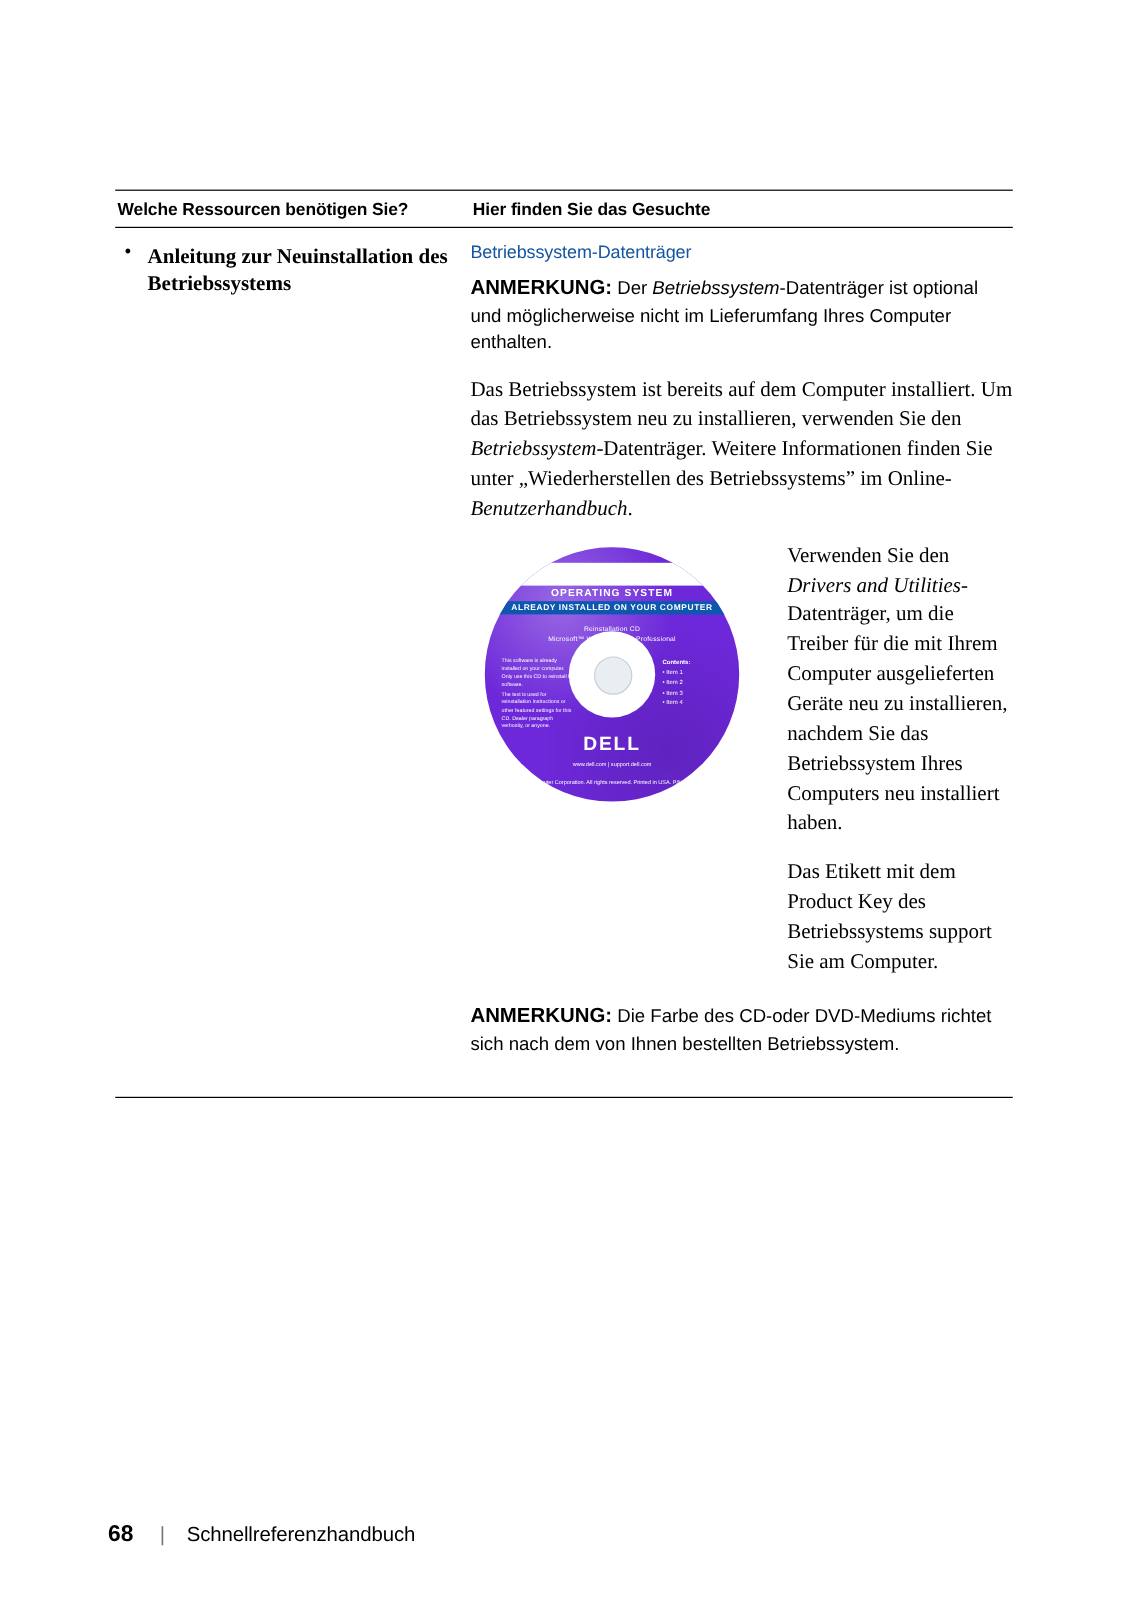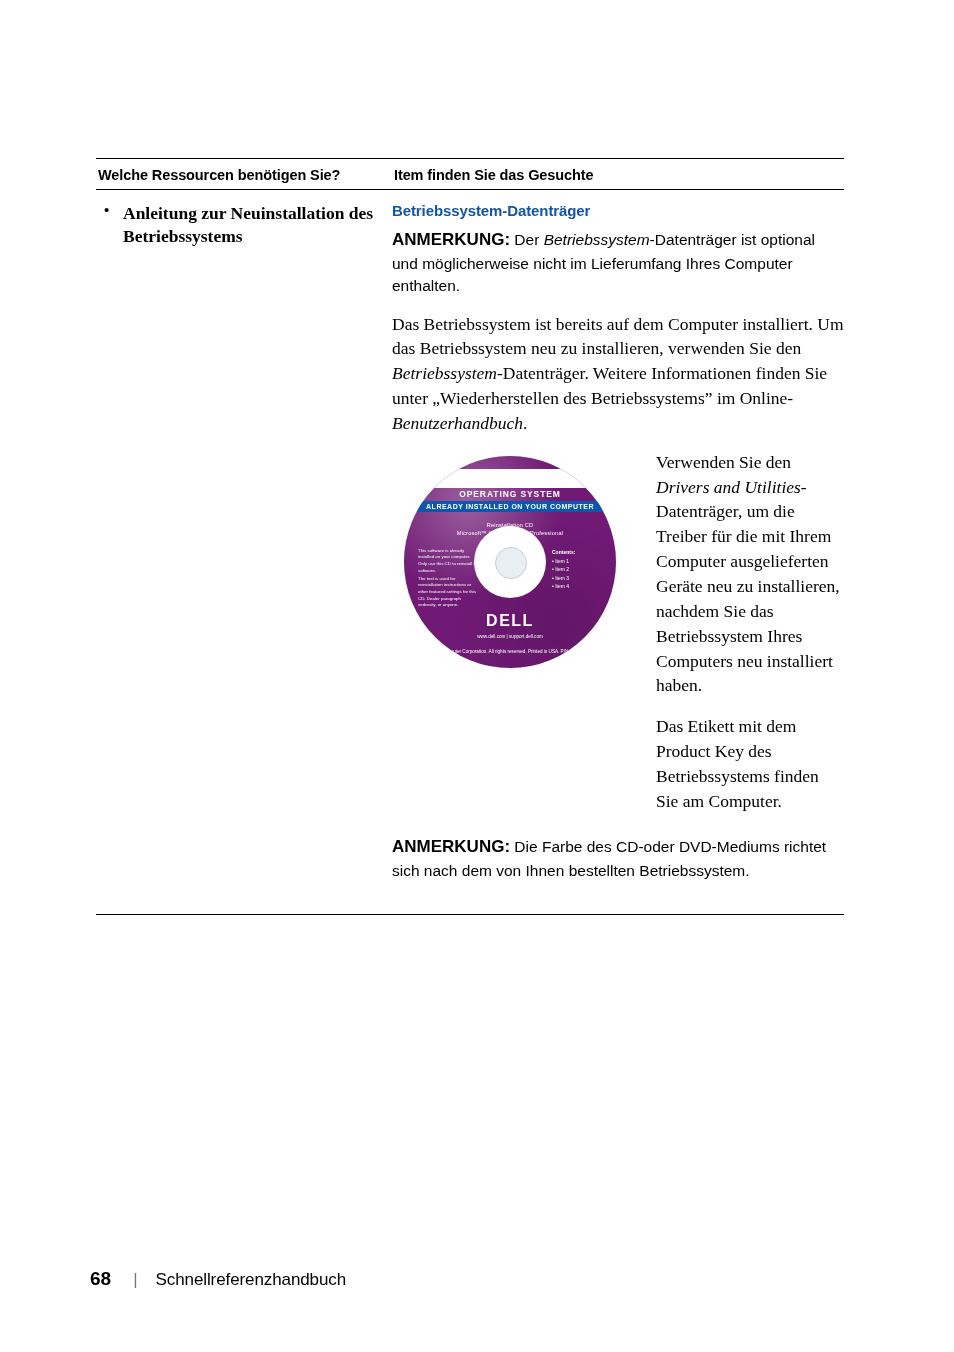--- a/index.html
+++ b/index.html
@@ -90,21 +90,21 @@
     content: "\2022";
     position: absolute;
     left: 8px;
     top: -1px;
     font-size: 15px;
   }
 
   
   .subhead {
     font-family: "Liberation Sans", sans-serif;
-    font-weight: bold;
+    font-weight: normal;
     font-size: 15px;
     color: #1455a0;
     margin: 0 0 9px 0;
     letter-spacing: -0.1px;
   }
   .note {
     font-family: "Liberation Sans", sans-serif;
     font-size: 15.5px;
     line-height: 1.45;
     margin: 0 0 14px 0;
@@ -160,21 +160,21 @@
   .cd {
     position: relative;
     width: 212px;
     height: 212px;
     margin-left: 12px;
   }
   .cd-disc {
     position: absolute;
     inset: 0;
     border-radius: 50%;
-    background: #701a75;
+    background: #6d28d9;
     overflow: hidden;
   }
   .cd-gloss {
     position: absolute;
     left: 0; top: 0;
     width: 100%; height: 100%;
     border-radius: 50%;
     background:
       radial-gradient(circle at 30% 22%, rgba(255,255,255,0.30), rgba(255,255,255,0) 42%),
       radial-gradient(circle at 72% 80%, rgba(0,0,0,0.12), rgba(0,0,0,0) 45%);
@@ -314,21 +314,21 @@
 <body>
 
 <div class="page">
 
   <div class="table-wrap">
 
     <div class="rule-top"></div>
 
     <div class="hdr-row">
       <div class="hdr-left">Welche Ressourcen benötigen Sie?</div>
-      <div class="hdr-right">Item finden Sie das Gesuchte</div>
+      <div class="hdr-right">Hier finden Sie das Gesuchte</div>
     </div>
 
     <div class="rule-mid"></div>
 
     <div class="body-row">
 
       <div class="col-left">
         <ul class="bullets">
           <li>Anleitung zur Neuinstallation des Betriebssystems</li>
         </ul>
@@ -373,21 +373,21 @@
                   <div class="cd-hole-inner"></div>
                 </div>
               </div>
             </div>
           </div>
 
           <div class="side-col">
             <p>
               <span>Verwenden Sie den </span><i>Drivers and Utilities</i><span>-Datenträger, um die Treiber für die mit Ihrem Computer ausgelieferten Geräte neu zu installieren, nachdem Sie das Betriebssystem Ihres Computers neu installiert haben.</span>
             </p>
-            <p>Das Etikett mit dem Product Key des Betriebssystems finden Sie am Computer.</p>
+            <p>Das Etikett mit dem Product Key des Betriebssystems support Sie am Computer.</p>
           </div>
 
         </div>
 
         <p class="note-final">
           <b>ANMERKUNG:</b><span> Die Farbe des CD-oder DVD-Mediums richtet sich nach dem von Ihnen bestellten Betriebssystem.</span>
         </p>
 
       </div>
     </div>

